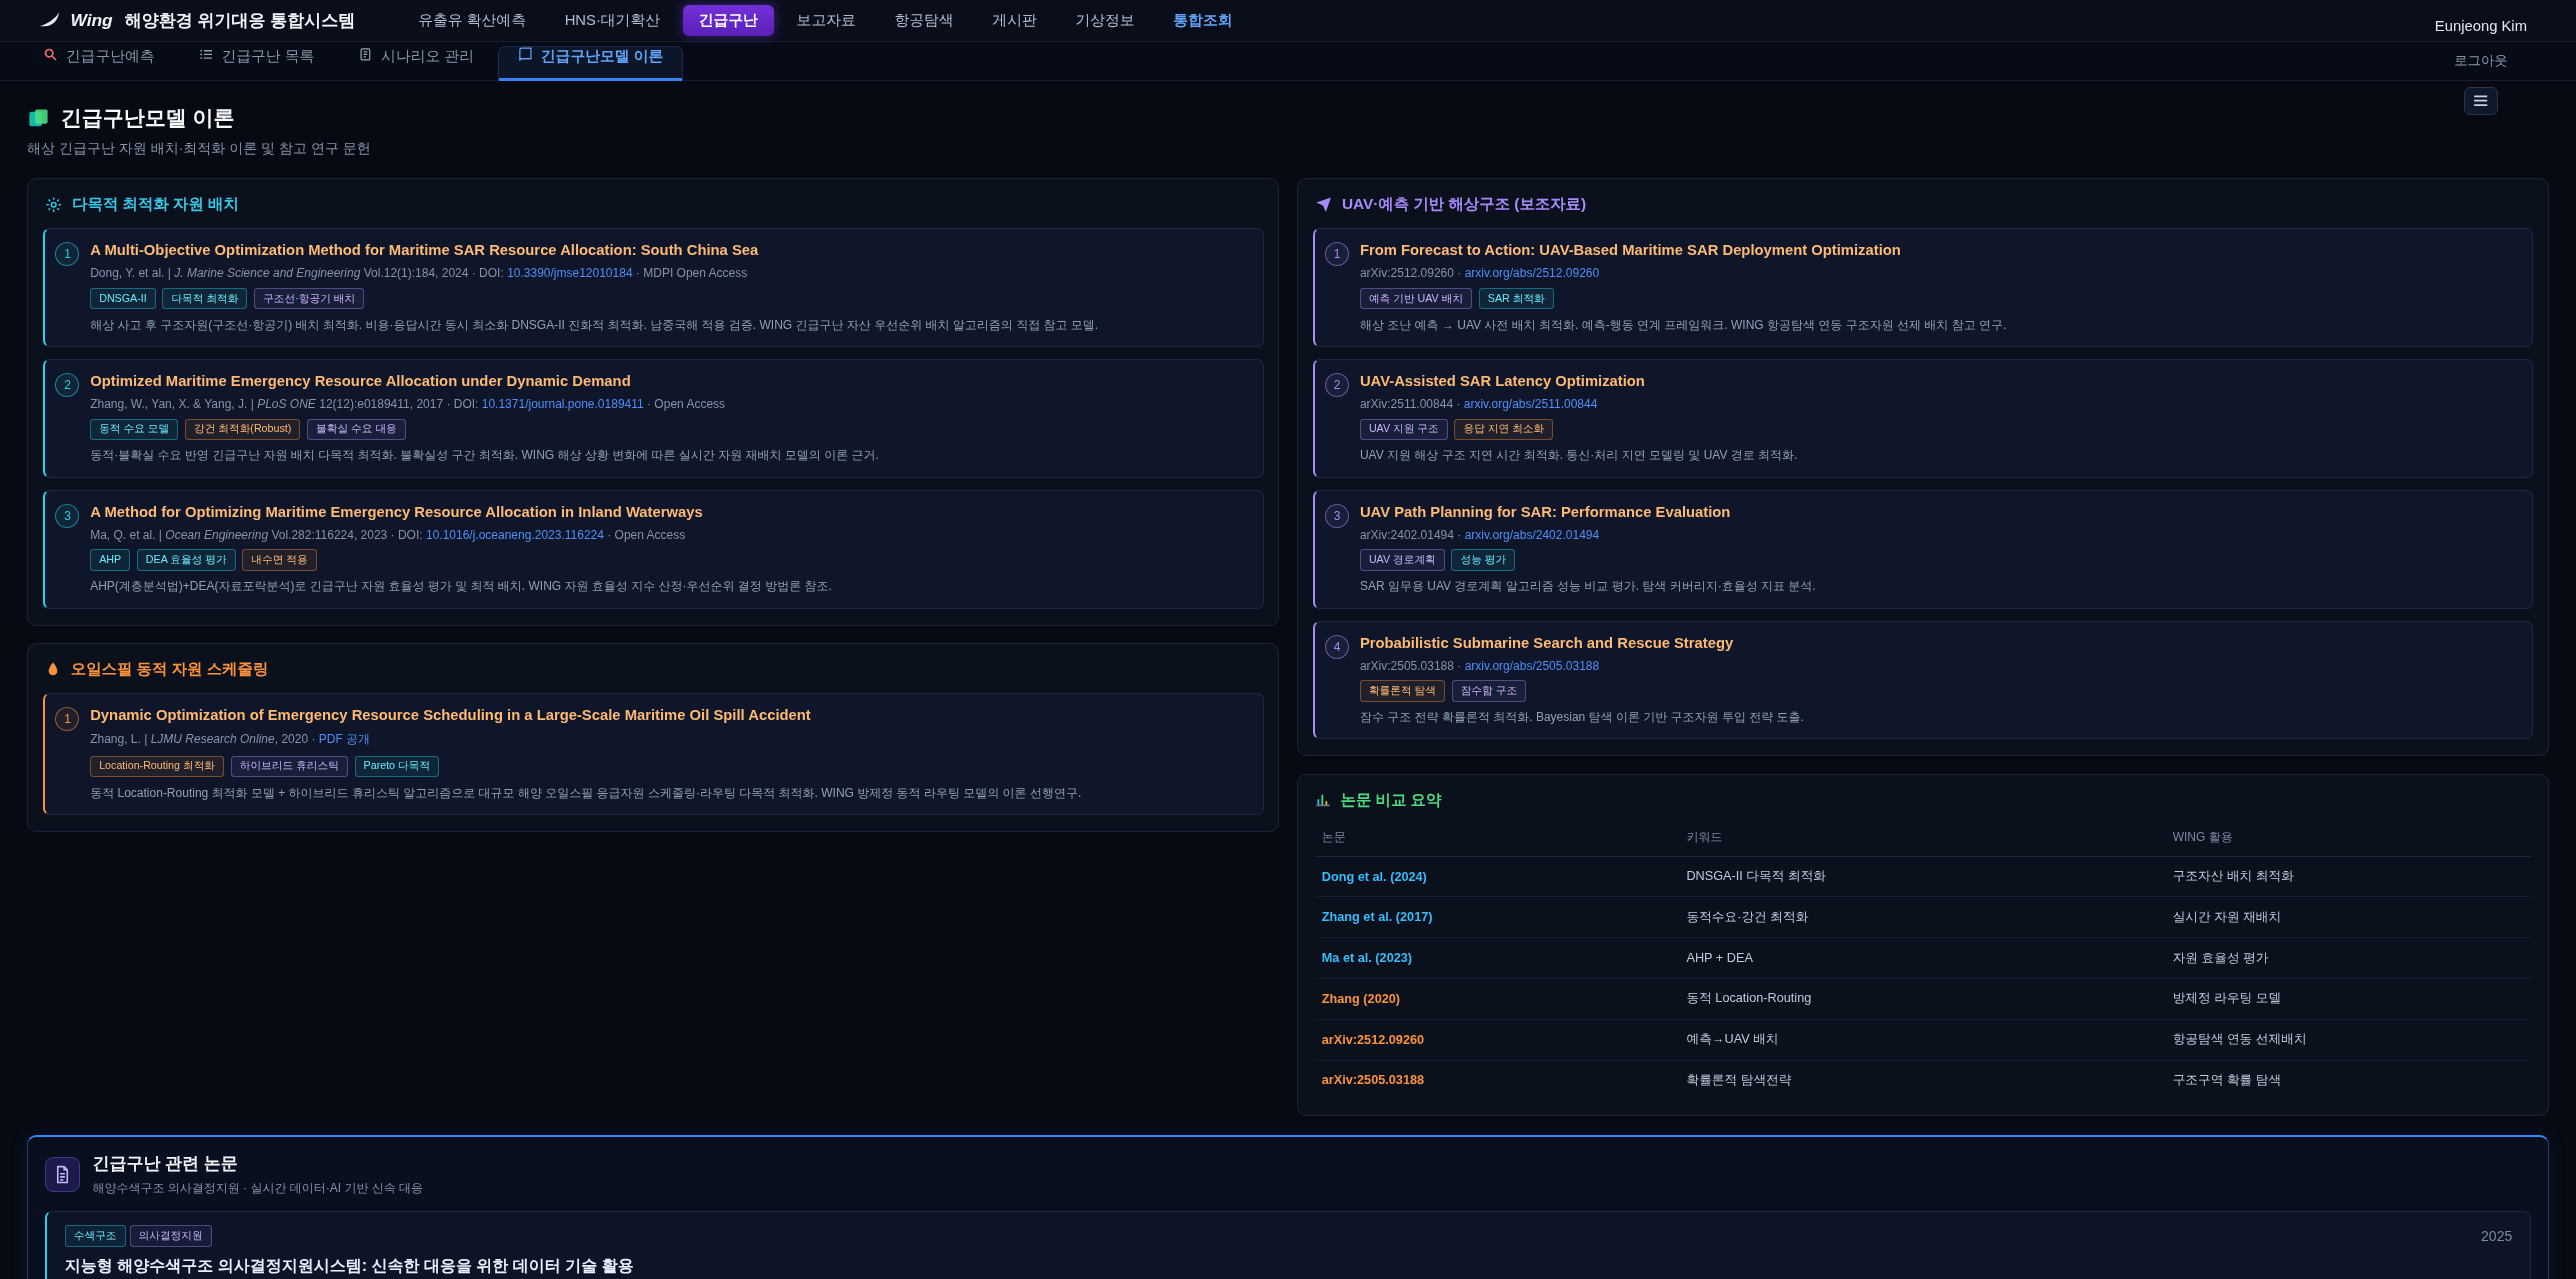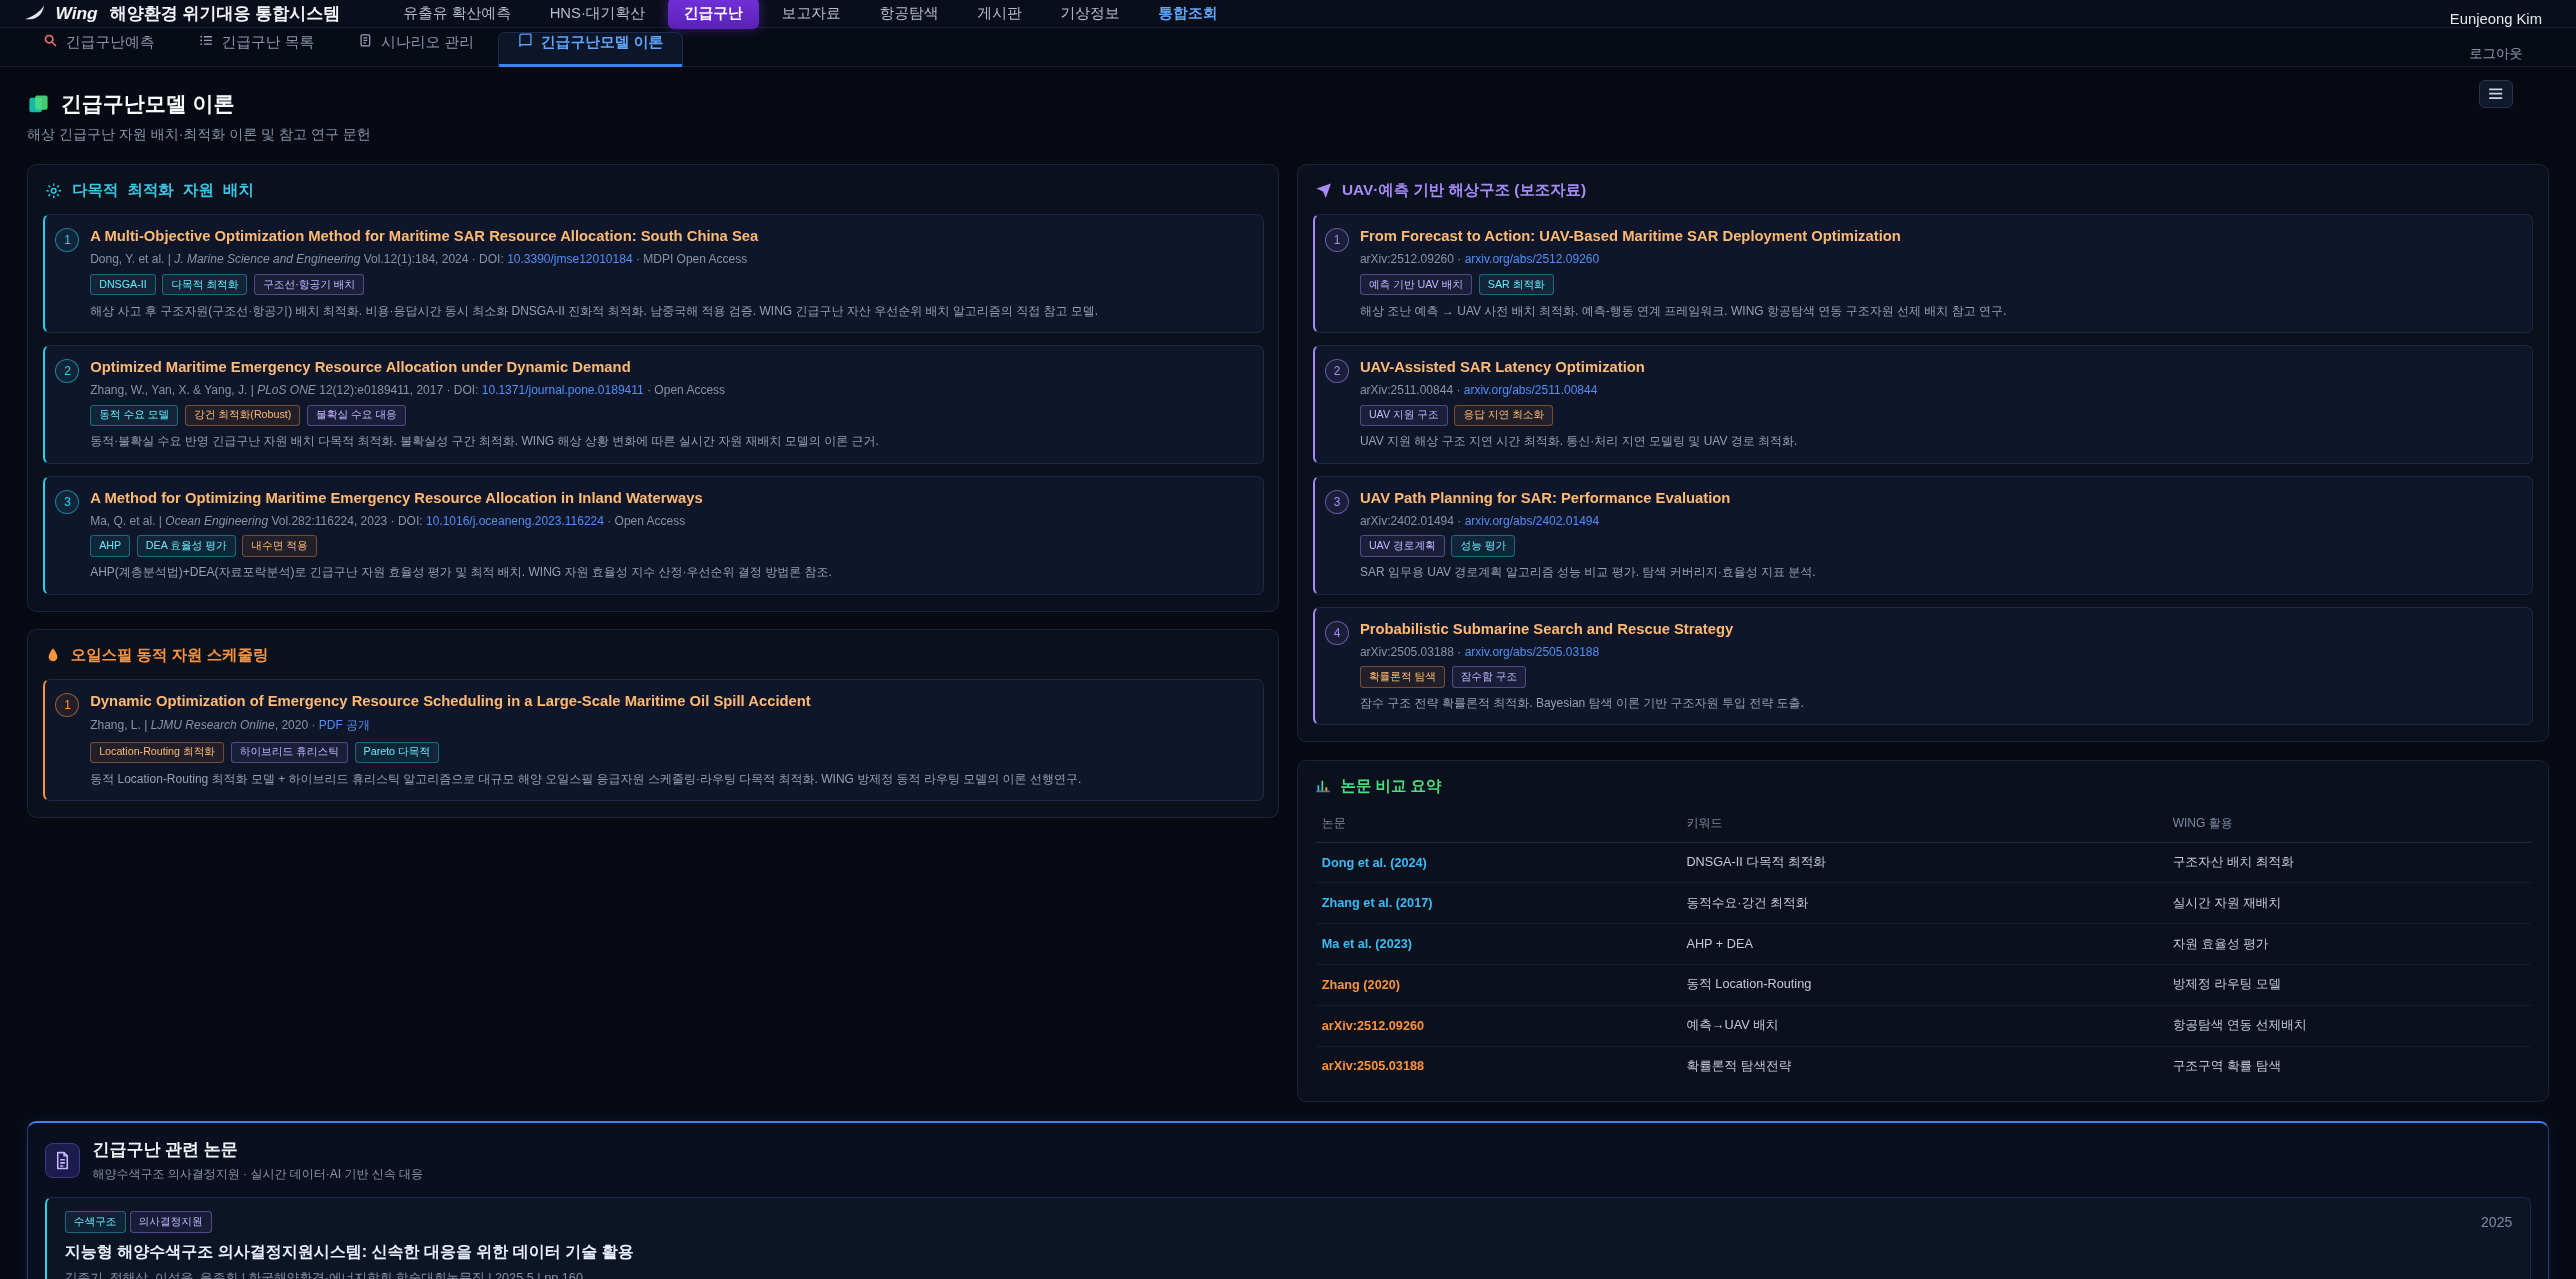--- a/index.html
+++ b/index.html
@@ -6,22 +6,22 @@
   html,body { background:#06090f; }
   body {
     width:2576px; height:1279px; overflow:hidden;
     font-family:"Liberation Sans","DejaVu Sans",sans-serif;
     color:#e2e8f0; background:#070a13;
   }
   svg { display:block; }
 
   
   .navbar {
-    height:28px; display:flex; align-items:center;
-    padding:0 23px; background:#0a0e1a; border-bottom:0.7px solid #151d31;
+    height:42px; display:flex; align-items:center;
+    padding:0 38px; background:#0a0e1a; border-bottom:0.7px solid #151d31;
   }
   .logo { display:flex; align-items:center; gap:9.4px; cursor:pointer; }
   .logo-mark { width:23px; height:23px; }
   .logo-text { font-size:17.4px; font-weight:bold; font-style:italic; color:#f1f5f9; }
   .app-title { font-size:17px; font-weight:bold; color:#f1f5f9; margin-left:2.7px; }
   .nav-items { display:flex; align-items:center; gap:6.7px; margin-left:47px; }
   .nav-item {
     font-size:14.8px; color:#b3bdd1; padding:6px 16px; border-radius:6px;
     cursor:pointer; white-space:nowrap;
   }
@@ -72,21 +72,21 @@
   .content { display:flex; gap:17.4px; padding:16px 27px 0; align-items:flex-start; }
   .col { flex:1; display:flex; flex-direction:column; gap:17.4px; min-width:0; }
 
   .panel {
     background:#0b101d; border:0.7px solid #1b2438; border-radius:9.4px; overflow:hidden;
   }
   .panel-header {
     display:flex; align-items:center; gap:9.4px; padding:14.8px 17.4px 9.4px;
     font-size:15.4px; font-weight:bold;
   }
-  .panel-header.cyan   { color:#39c7e6;font-family:Liberation Mono, monospace; }
+  .panel-header.cyan   { color:#39c7e6; }
   .panel-header.orange { color:#fb923c; }
   .panel-header.purple { color:#a78bfa; }
   .panel-header.green  { color:#4ade80; }
   .panel-body { padding:4px 14.8px 16px; display:flex; flex-direction:column; gap:12px; }
 
   
   .paper-card {
     background:#0f1629; border:0.7px solid #1d2944; border-radius:6.7px;
     padding:12px 14.8px 12px 10.7px; display:flex; gap:10.7px;
   }

